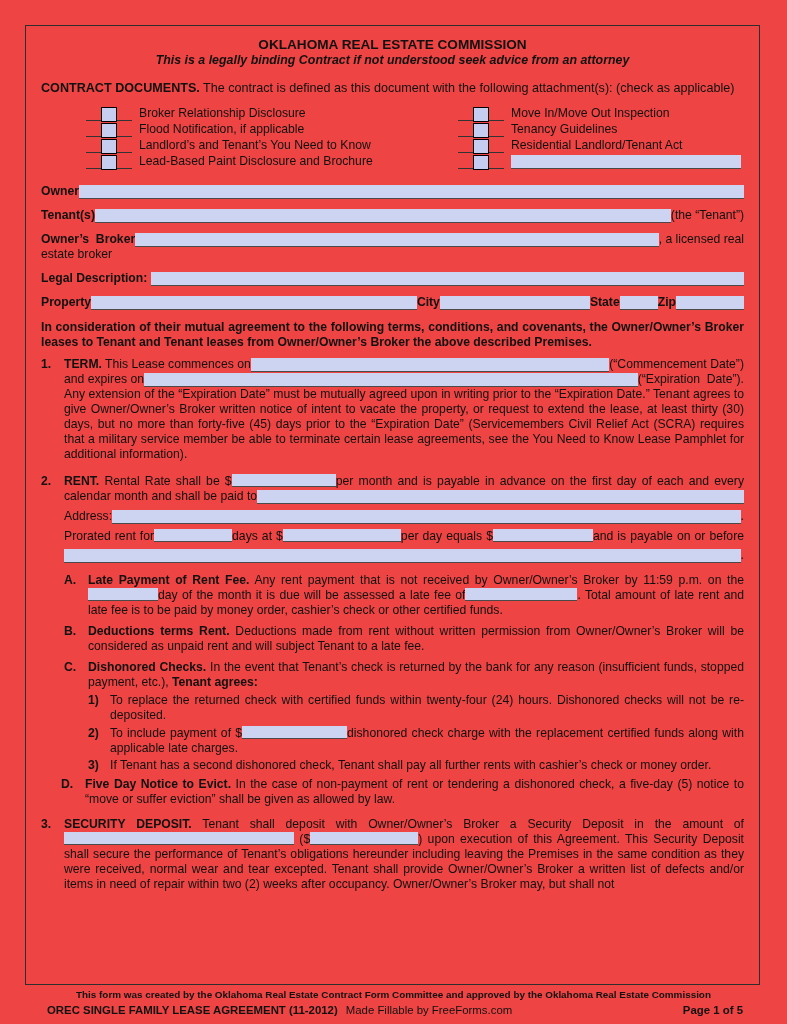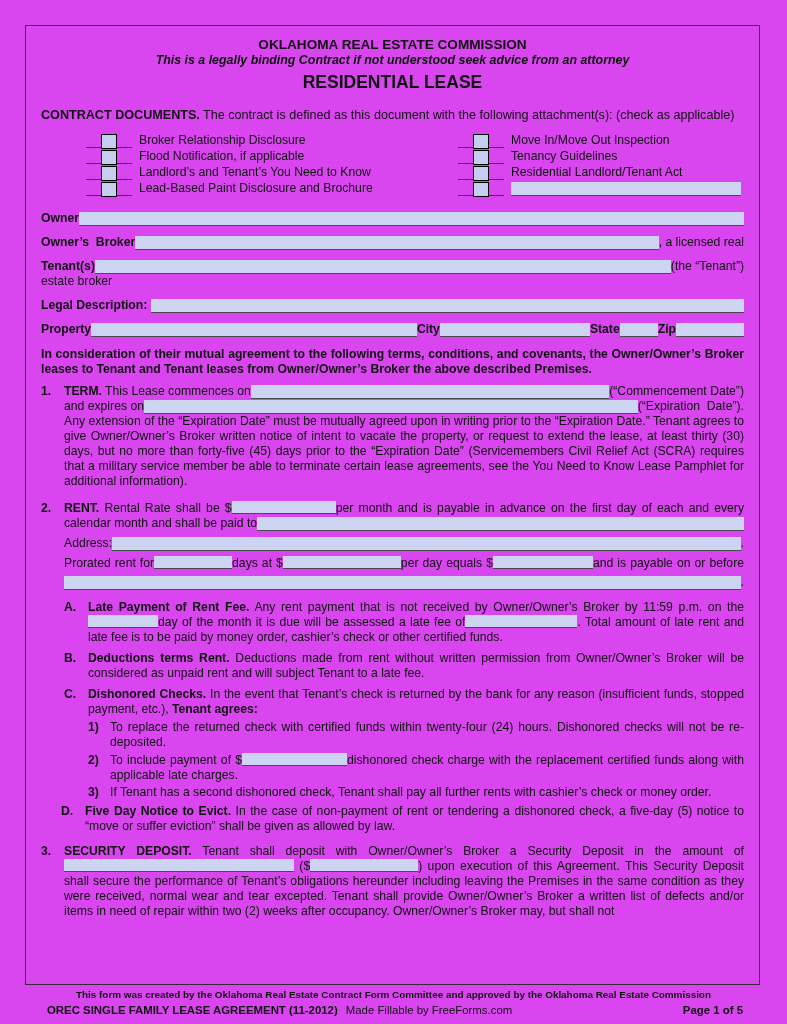--- a/index.html
+++ b/index.html
@@ -1,19 +1,19 @@
 <!DOCTYPE html>
 <html><head>
 <meta charset="utf-8">
 <style>
   html,body{margin:0;padding:0;background:#ffffff;}
   .page{
     position:relative;
     width:787px;height:1024px;
-    background:#d946ef;
+    background:#ef4444;
     font-family:"Liberation Sans","DejaVu Sans",sans-serif;
     font-size:12.2px;
     color:#111;
     overflow:hidden;
   }
   .sheet{
     position:absolute;
     left:25px;top:25px;right:27px;
     min-height:960px;
     border:1.5px solid #2e2e2e;
@@ -94,21 +94,20 @@
 </style>
 </head>
 <body>
 
 <div class="page">
   <div class="sheet">
 
     <div class="hdr">
       <div class="hdr-org">OKLAHOMA REAL ESTATE COMMISSION</div>
       <div class="hdr-notice">This is a legally binding Contract if not understood seek advice from an attorney</div>
-      <div class="hdr-title">RESIDENTIAL LEASE</div>
     </div>
 
     <div class="just para-cd"><b class="inl">CONTRACT DOCUMENTS.</b><span> The contract is defined as this document with the following attachment(s): (check as applicable)</span></div>
 
     <div class="cb-grid">
       <div class="cb-col">
         <div class="cb-row">
           <span class="cb-seat">
               <span class="cb-box"></span>
             </span>
@@ -160,29 +159,29 @@
         </div>
       </div>
     </div>
 
     <div class="fline prow prow-first">
       <b class="inl">Owner</b>
       <span class="fld grow"></span>
     </div>
 
     <div class="fline prow">
+      <b class="inl">Tenant(s)</b>
+      <span class="fld grow"></span>
+      <span>(the “Tenant”)</span>
+    </div>
+
+    <div class="fline prow">
       <b class="inl">Owner’s  Broker</b>
       <span class="fld grow"></span>
       <span>, a licensed real</span>
-    </div>
-
-    <div class="fline prow">
-      <b class="inl">Tenant(s)</b>
-      <span class="fld grow"></span>
-      <span>(the “Tenant”)</span>
     </div>
     <div class="wrapline">estate broker</div>
 
     <div class="fline prow">
       <b class="inl">Legal Description: </b>
       <span class="fld grow"></span>
     </div>
 
     <div class="fline prow">
       <b class="inl">Property</b>

